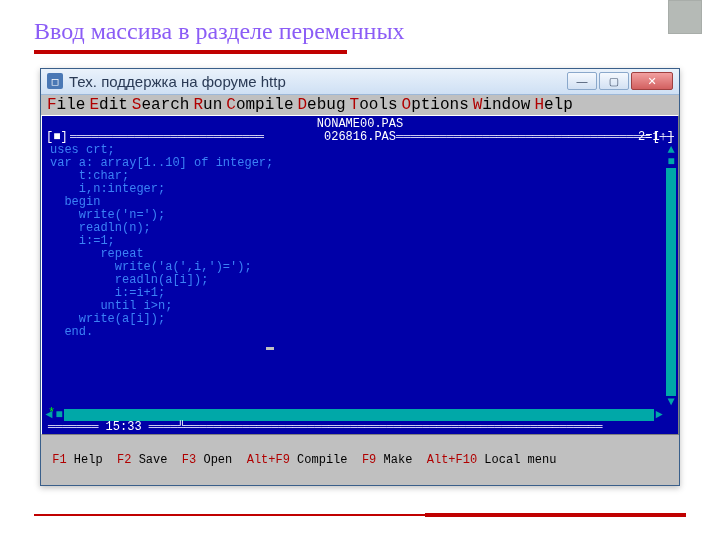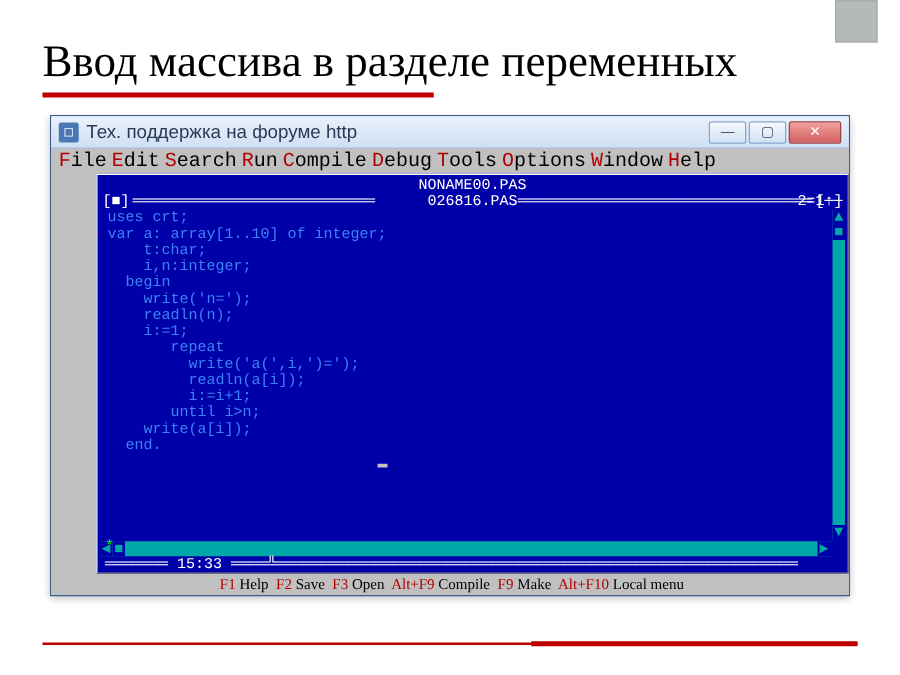--- a/index.html
+++ b/index.html
@@ -20,26 +20,25 @@
   .accent-box {
     position: absolute;
     top: 0;
     right: 18px;
     width: 34px;
     height: 34px;
     background: #b5bab6;
     border: 1px solid #a8ada9;
   }
   .title {
-    font-size: 36px;
-    color: #000000;
+    font-size: 24px;
+    color: #8b5cf6;
     font-weight: 400;
     line-height: 1.15;
     margin-bottom: 4px;
-    margin-top: 11px;
   }
   .redline {
     height: 4px;
     background: #c00000;
     width: 48%;
     margin-bottom: 14px;
   }
   .bottom-redline {
     position: absolute;
     left: 34px;
@@ -126,21 +125,20 @@
     color: #00ffff;
     font-family: 'Courier New', monospace;
     font-size: 12px;
     line-height: 13px;
     height: 320px;
     position: relative;
     border-left: 1px solid #fff;
     border-top: 1px solid #fff;
     border-right: 1px solid #808080;
     border-bottom: 1px solid #808080;
-    margin-left: 36px;
   }
   .frame {
     position: absolute;
     inset: 2px 2px 26px 2px;
   }
   .header-line {
     text-align: center;
     color: #ffffff;
   }
   .header-line2 {
@@ -180,27 +178,26 @@
   .scroll-h .th { background:#0000a8;color:#00a8a8;height:100%;width:10px;text-align:center;line-height:12px; }
   .statusline {
     position:absolute;
     left:2px;right:2px;bottom:0;
     color:#ffffff;
     padding:0 4px;
     white-space:pre;
   }
   .statusline .time { color:#ffffff;text-align:center; }
   .footbar {
-    font-family: Liberation Serif, serif;
+    font-family: Liberation Mono, monospace;
     font-size: 12px;
     background: #c0c0c0;
     color: #000;
-    padding: 1px 4px;
+    padding: 18px 4px;
     white-space: pre;
-    text-align: center;
   }
   .footbar .fk { color: #b00000; }
   .snowflake {
     position:absolute;
     left:6px;
     bottom:14px;
     color:#00ff00;
     font-size:12px;
     font-family:'Courier New',monospace;
   }

